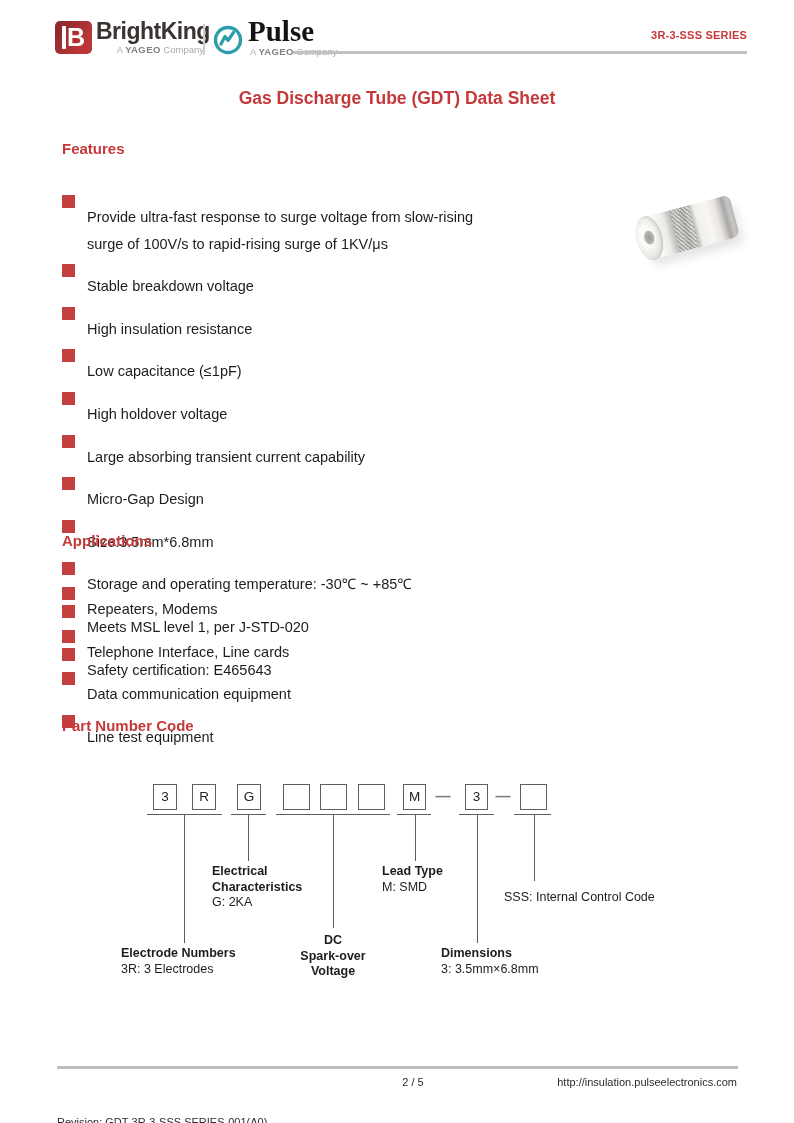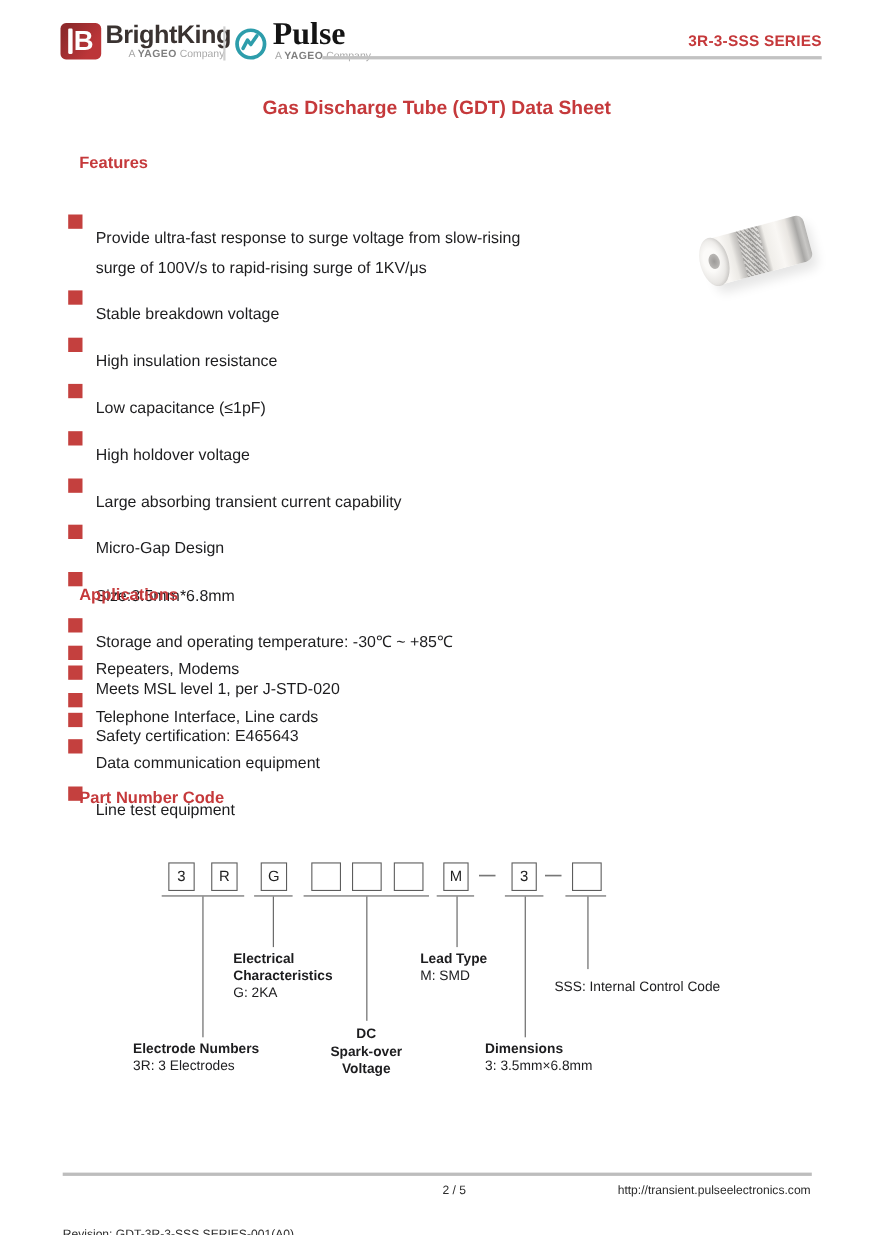--- a/index.html
+++ b/index.html
@@ -15,26 +15,26 @@
   .bk-icon-bar{position:absolute;left:7px;top:5px;width:4px;height:23px;background:#fff;border-radius:1px;}
   .bk-icon-letter{position:absolute;left:12px;top:2px;font-size:25px;font-weight:bold;color:#fff;}
   .bk-name{left:96px;top:18px;font-size:23px;font-weight:bold;color:#3a3331;letter-spacing:-0.5px;}
   .tagline{font-size:9.5px;color:#a9a9a9;white-space:nowrap;}
   .tagline .yageo{font-weight:bold;color:#7f7f7f;letter-spacing:0.4px;}
   .bk-tagline{left:96px;top:44px;width:108px;text-align:right;}
   .logo-divider{left:203px;top:24px;width:2px;height:31px;background:#cfcfcf;}
   .pulse-icon{left:212px;top:24px;width:32px;height:32px;}
   .pulse-name{left:248px;top:15px;font-family:"Liberation Serif",serif;font-size:29px;font-weight:bold;color:#141414;}
   .pulse-tagline{left:250px;top:46px;}
-  .series-title{right:47px;top:29px;font-size:14px;font-weight:bold;color:#c5393b;letter-spacing:0.2px;}
+  .series-title{right:47px;top:29px;font-size:11px;font-weight:bold;color:#c5393b;letter-spacing:0.2px;}
   .header-rule{left:293px;top:51px;width:454px;height:3px;background:#c2c2c2;}
 
   
   .doc-title{left:0;top:88px;width:794px;text-align:center;font-size:17.5px;font-weight:bold;color:#c5393b;}
-  .section-heading{font-size:15px;font-weight:bold;color:#c5393b;margin-left:10px;}
+  .section-heading{font-size:15px;font-weight:bold;color:#c5393b;}
   #features-heading{left:62px;top:140px;}
   #applications-heading{left:62px;top:532px;}
   #pnc-heading{left:62px;top:717px;}
 
   
   ul{list-style:none;margin:0;padding:0;}
   .feature-list{left:62px;top:188px;width:590px;}
   .app-list{left:62px;top:580px;width:590px;}
   li{display:flex;align-items:flex-start;}
   .bullet{width:13px;height:13px;background:#c4403e;margin:7px 12px 0 0;flex:none;}
@@ -263,13 +263,13 @@
 
   <div class="pnc-label" id="lbl-dimensions">
     <div class="b">Dimensions</div>
     <div>3: 3.5mm×6.8mm</div>
   </div>
 </div>
 
 <div class="abs footer-rule"></div>
 <div class="abs footer-text footer-rev">Revision: GDT-3R-3-SSS SERIES-001(A0)</div>
 <div class="abs footer-text footer-page">2 / 5</div>
-<div class="abs footer-text footer-url">http://transient.pulseelectronics.com</div>
+<div class="abs footer-text footer-url">http://insulation.pulseelectronics.com</div>
 
 </body></html>

